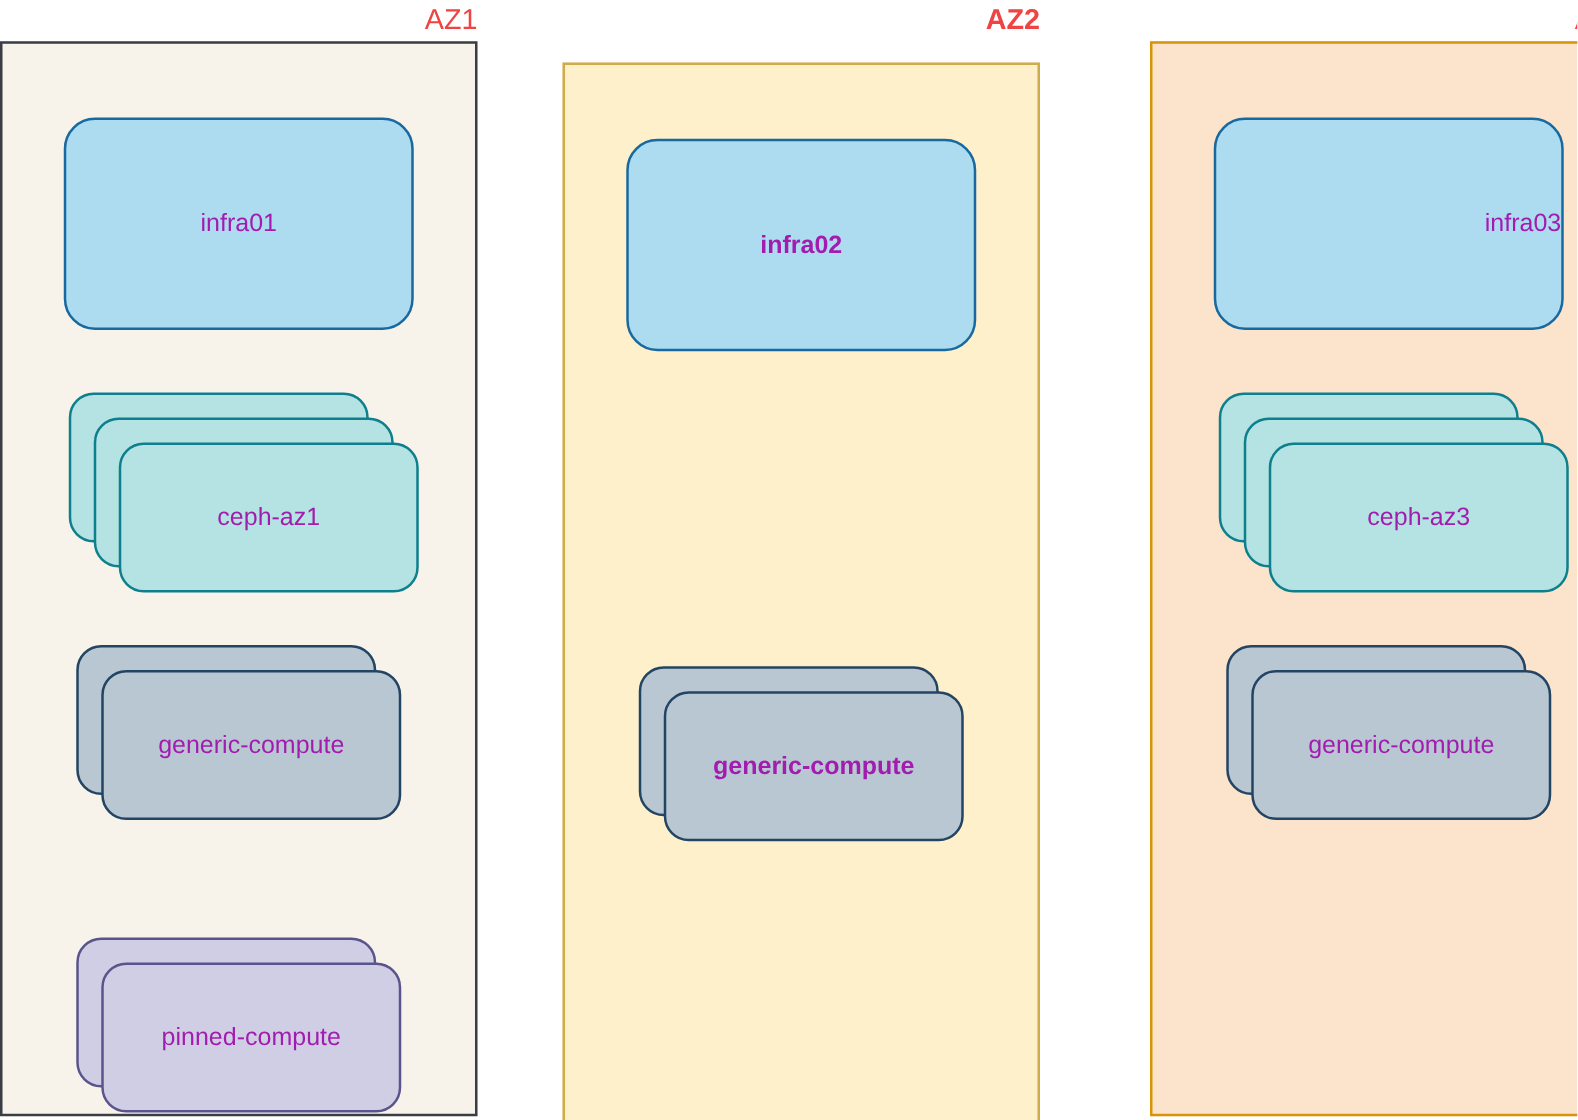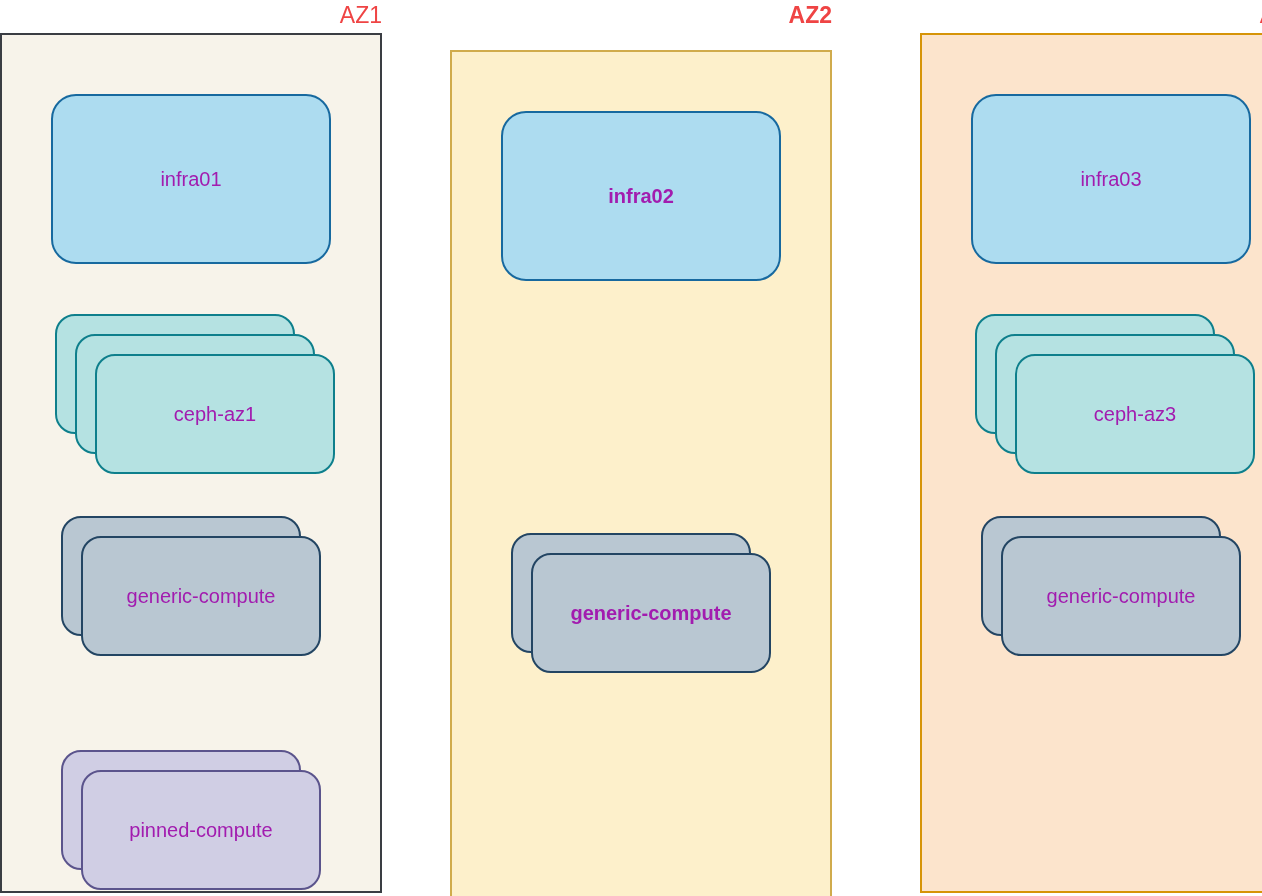--- a/index.html
+++ b/index.html
@@ -127,21 +127,21 @@
         <div class="layer o1 front" style="background: rgb(185, 199, 210); border-color: rgb(35, 69, 99);">
           <span class="node-label">generic-compute</span>
         </div>
       </div>
     </div>
   </div>
 
   <div class="zone z2">
     <div class="zone-title">AZ3</div>
     <div class="zone-panel" style="background: rgb(252, 228, 204); border-color: rgb(214, 148, 8);">
-      <div class="node infra" style="background: rgb(173, 220, 240); border-color: rgb(23, 105, 159);">
+      <div class="node infra" style="background: rgb(173, 220, 240); border-color: rgb(23, 105, 159); justify-content: flex-end;">
         <span class="node-label">infra03</span>
       </div>
       <div class="stack ceph">
         <div class="layer o0" style="background: rgb(181, 226, 226); border-color: rgb(14, 127, 140);"></div>
         <div class="layer o1" style="background: rgb(181, 226, 226); border-color: rgb(14, 127, 140);"></div>
         <div class="layer o2 front" style="background: rgb(181, 226, 226); border-color: rgb(14, 127, 140);">
           <span class="node-label">ceph-az3</span>
         </div>
       </div>
       <div class="stack generic">

